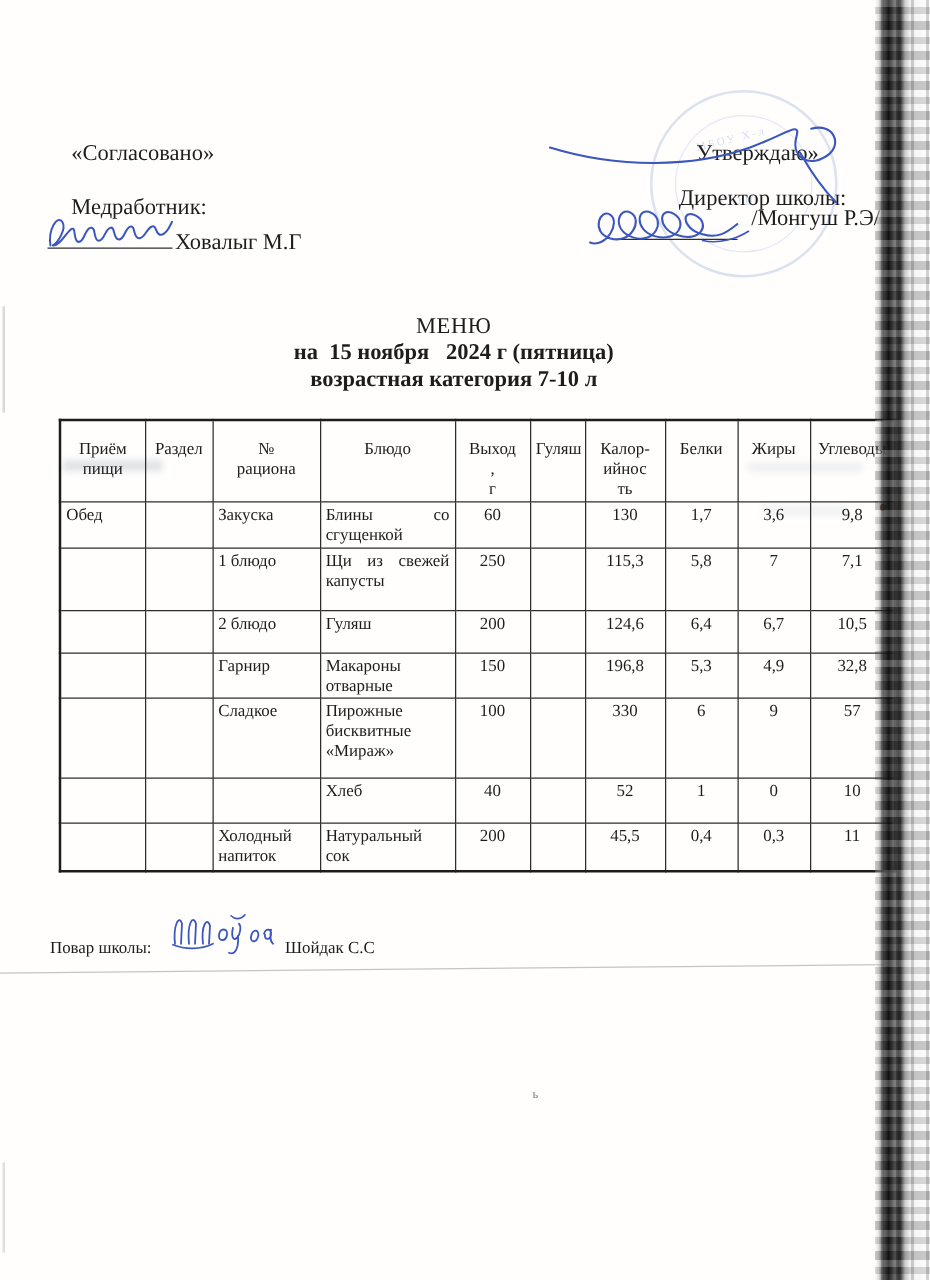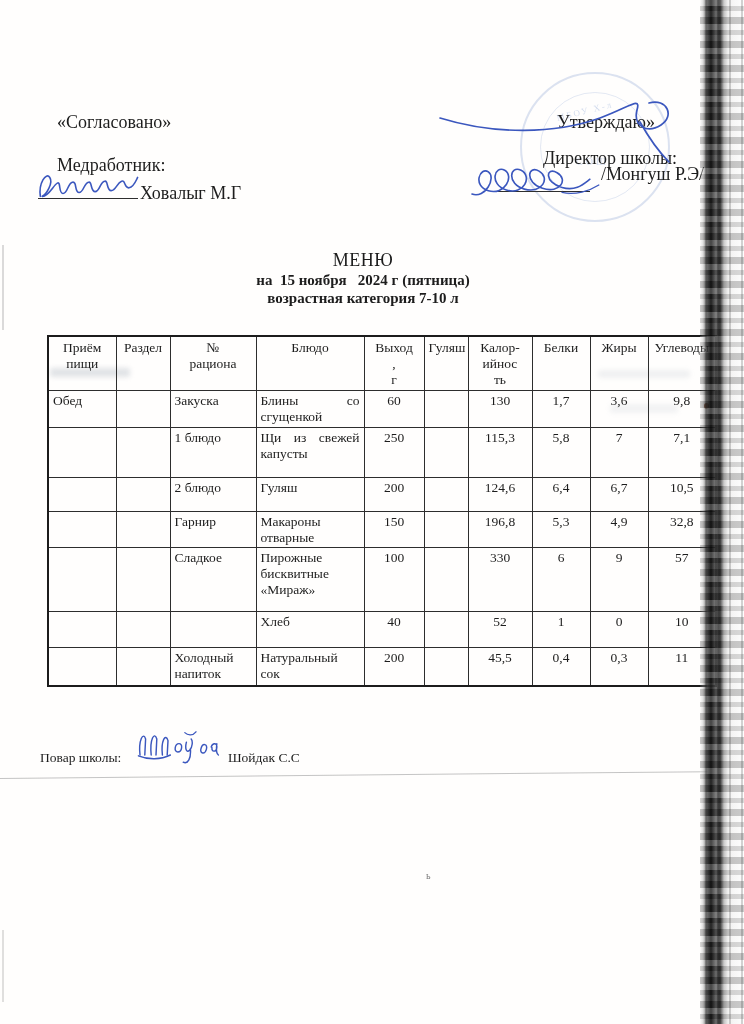--- a/index.html
+++ b/index.html
@@ -6,30 +6,30 @@
   .page{
     position:relative;width:744px;height:1024px;background:#fffefd;overflow:hidden;
     font-family:"Liberation Serif","DejaVu Serif",serif;color:#1d1d1d;
   }
   .lbl{position:absolute;font-size:18px;white-space:nowrap;z-index:3;}
   .sig-underline{position:absolute;border-bottom:1.6px solid #2e2e2e;z-index:2;}
 
   
   .title-block{position:absolute;left:10px;right:28px;top:250px;text-align:center;z-index:3;}
   .title-block .t1{font-size:18px;font-weight:normal;letter-spacing:.5px;}
-  .title-block .t2,.title-block .t3{font-size:15px;font-weight:bold;white-space:pre-wrap;line-height:1.2;}
+  .title-block .t2,.title-block .t3{font-size:18px;font-weight:bold;white-space:pre-wrap;line-height:1.2;}
 
   
   .table-wrap{position:absolute;left:47px;top:335px;z-index:3;}
   table.menu{border-collapse:collapse;table-layout:fixed;width:668px;border:2px solid #1c1c1c;}
   table.menu th,table.menu td{
     border:1px solid #2d2d2d;vertical-align:top;padding:2px 4px;
     font-size:13.5px;line-height:1.18;font-weight:normal;overflow:hidden;
   }
-  table.menu th{text-align:center;white-space:pre-line;padding-top:3px;}
+  table.menu th{text-align:center;white-space:pre-line;padding-top:14px;}
   td.num{text-align:center;}
   td.dish{text-align:justify;margin-left:12px;}
   td.txt{text-align:left;}
 
   
   .ink path{fill:none;stroke:#3b57be;stroke-linecap:round;stroke-linejoin:round;}
   .sig-svg{position:absolute;z-index:4;}
 
   
   .stamp{position:absolute;left:520px;top:72px;width:150px;height:150px;z-index:1;opacity:.55;}

